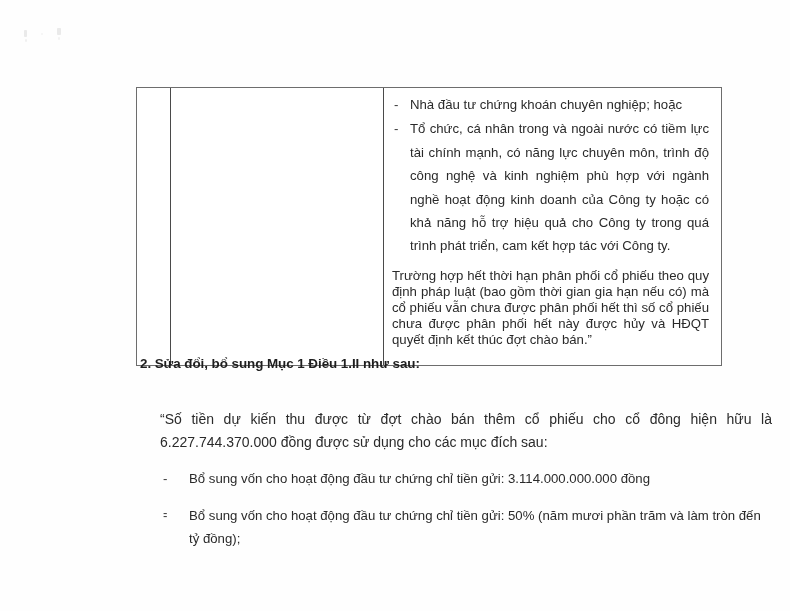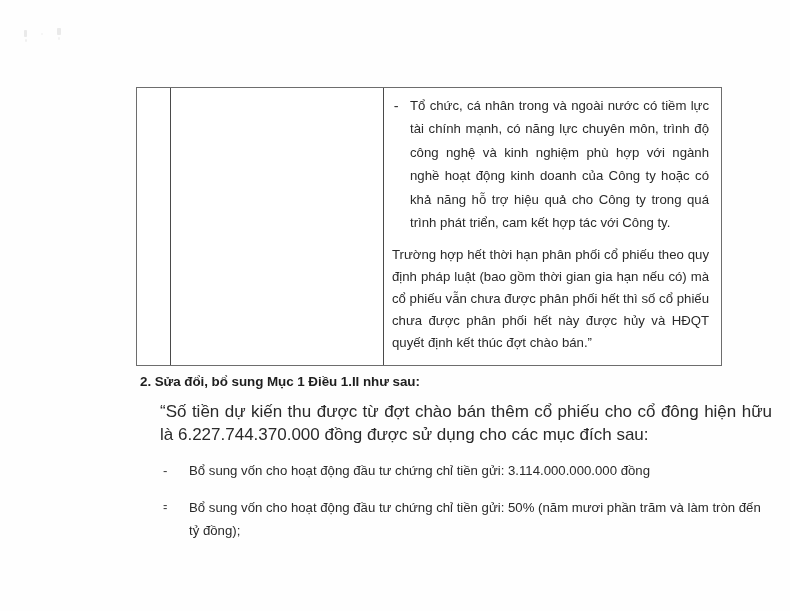--- a/index.html
+++ b/index.html
@@ -73,48 +73,48 @@
     text-justify: inter-word;
   }
   .cell-list li .dash {
     position: absolute;
     left: 2px;
     top: 0;
     color: #3a3a3a;
   }
   .cell-para {
     font-size: 13.2px;
-    line-height: 22px;
+    line-height: 16px;
     text-align: justify;
     text-justify: inter-word;
     margin: 10px 0 0 0;
   }
 
   
   .section-heading {
     position: absolute;
     left: 140px;
-    top: 374px;
+    top: 356px;
     font-size: 13.4px;
     font-weight: bold;
     letter-spacing: -0.05px;
     color: #1e1e1e;
   }
   .body-block {
     position: absolute;
     left: 160px;
     top: 400px;
     width: 612px;
   }
   .body-para {
-    font-size: 17px;
+    font-size: 14px;
     line-height: 23.2px;
     text-align: justify;
     text-justify: inter-word;
-    margin: 0 0 13px 0;
+    margin: 8px 0 13px 0;
   }
 
   ul.body-list {
     list-style: none;
     margin: 0 0 13px 0;
     padding: 0;
   }
   ul.body-list li {
     position: relative;
     padding-left: 29px;
@@ -142,20 +142,21 @@
   <div class="speckle s4"></div>
   <div class="speckle s5"></div>
 
   <div class="doc-table">
     <div class="col-narrow"></div>
     <div class="col-mid"></div>
     <div class="col-main">
       <ul class="cell-list">
         <li>
           <span class="dash">-</span>
+          <span>Nhà đầu tư chứng khoán chuyên nghiệp; hoặc</span>
         </li>
         <li>
           <span class="dash">-</span>
           <span>Tổ chức, cá nhân trong và ngoài nước có tiềm lực tài chính mạnh, có năng lực chuyên môn, trình độ công nghệ và kinh nghiệm phù hợp với ngành nghề hoạt động kinh doanh của Công ty hoặc có khả năng hỗ trợ hiệu quả cho Công ty trong quá trình phát triển, cam kết hợp tác với Công ty.</span>
         </li>
       </ul>
       <p class="cell-para">Trường hợp hết thời hạn phân phối cổ phiếu theo quy định pháp luật (bao gồm thời gian gia hạn nếu có) mà cổ phiếu vẫn chưa được phân phối hết thì số cổ phiếu chưa được phân phối hết này được hủy và HĐQT quyết định kết thúc đợt chào bán.”</p>
     </div>
   </div>
 

